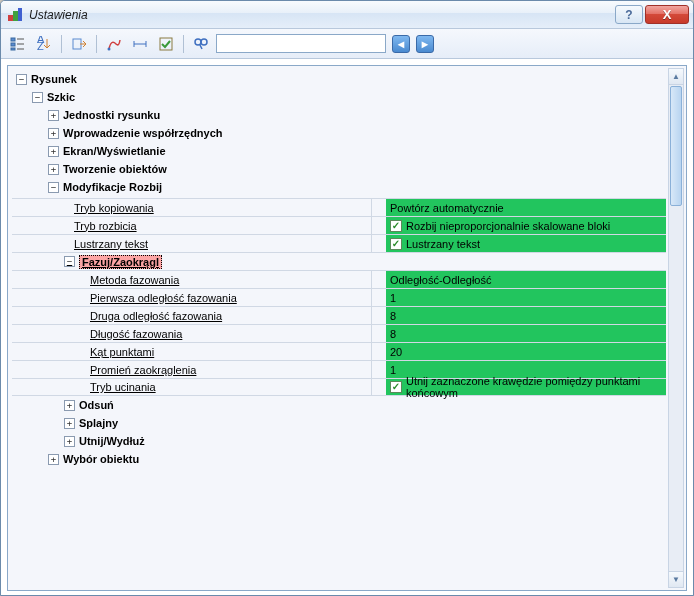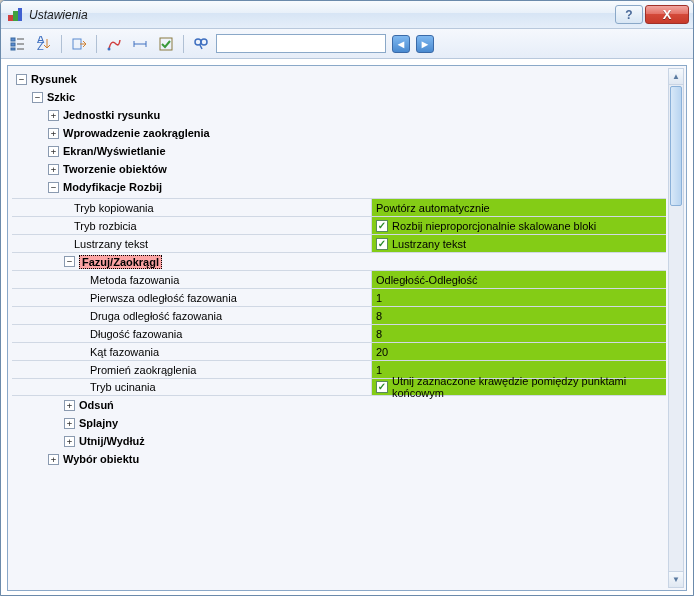--- a/index.html
+++ b/index.html
@@ -35,22 +35,22 @@
 .bold { font-weight:bold; }
 .indent-0 { padding-left:4px; }
 .indent-1 { padding-left:20px; }
 .indent-2 { padding-left:36px; }
 .indent-3 { padding-left:52px; }
 .highlight { border:1px dotted #000; padding:0 2px; background:#fca5a5;}
 
 .prop-table { margin-top:2px; }
 .prop-row { display:flex; height:18px; align-items:stretch; border-top:1px solid #d0d8e4;}
 .prop-row:last-child { border-bottom:1px solid #d0d8e4; }
-.prop-label { width:360px; display:flex; align-items:center; border-right:1px solid #d0d8e4; background:#f4f6fb;}
-.prop-value { flex:1; display:flex; align-items:center; padding:0 4px; background:#84cc16;}
+.prop-label { width:360px; display:flex; align-items:center; border-right:1px solid #d0d8e4; background:#f4f6fb;text-decoration:underline;}
+.prop-value { flex:1; display:flex; align-items:center; padding:0 4px; background:#22c55e;margin-left:14px;}
 .checkbox { width:12px; height:12px; border:1px solid #5a8a5a; background:#fff; margin-right:4px; display:inline-flex; align-items:center; justify-content:center; flex-shrink:0;}
 .checkbox.checked::after { content:"✓"; color:#2a8a2a; font-size:10px; font-weight:bold; line-height:1;}
 .pl-inner { padding-left: 62px; }
 .pl-inner2 { padding-left: 78px; }
 </style>
 </head>
 <body>
 
 <div class="window">
   <div class="titlebar">
@@ -143,21 +143,21 @@
         <div class="tree-row indent-1">
             <span class="expand">−</span>
             <span class="bold">Szkic</span>
           </div>
         <div class="tree-row indent-2">
             <span class="expand">+</span>
             <span class="bold">Jednostki rysunku</span>
           </div>
         <div class="tree-row indent-2">
             <span class="expand">+</span>
-            <span class="bold">Wprowadzenie zaokrąglenia</span>
+            <span class="bold">Wprowadzenie współrzędnych</span>
           </div>
         <div class="tree-row indent-2">
             <span class="expand">+</span>
             <span class="bold">Ekran/Wyświetlanie</span>
           </div>
         <div class="tree-row indent-2">
             <span class="expand">+</span>
             <span class="bold">Tworzenie obiektów</span>
           </div>
         <div class="tree-row indent-2">
@@ -227,21 +227,21 @@
           <div class="prop-row">
             <div class="prop-label">
                 <span class="pl-inner2">Długość fazowania</span>
               </div>
             <div class="prop-value">
                 <span>8</span>
               </div>
           </div>
           <div class="prop-row">
             <div class="prop-label">
-                <span class="pl-inner2">Kąt fazowania</span>
+                <span class="pl-inner2">Kąt punktami</span>
               </div>
             <div class="prop-value">
                 <span>20</span>
               </div>
           </div>
           <div class="prop-row">
             <div class="prop-label">
                 <span class="pl-inner2">Promień zaokrąglenia</span>
               </div>
             <div class="prop-value">

